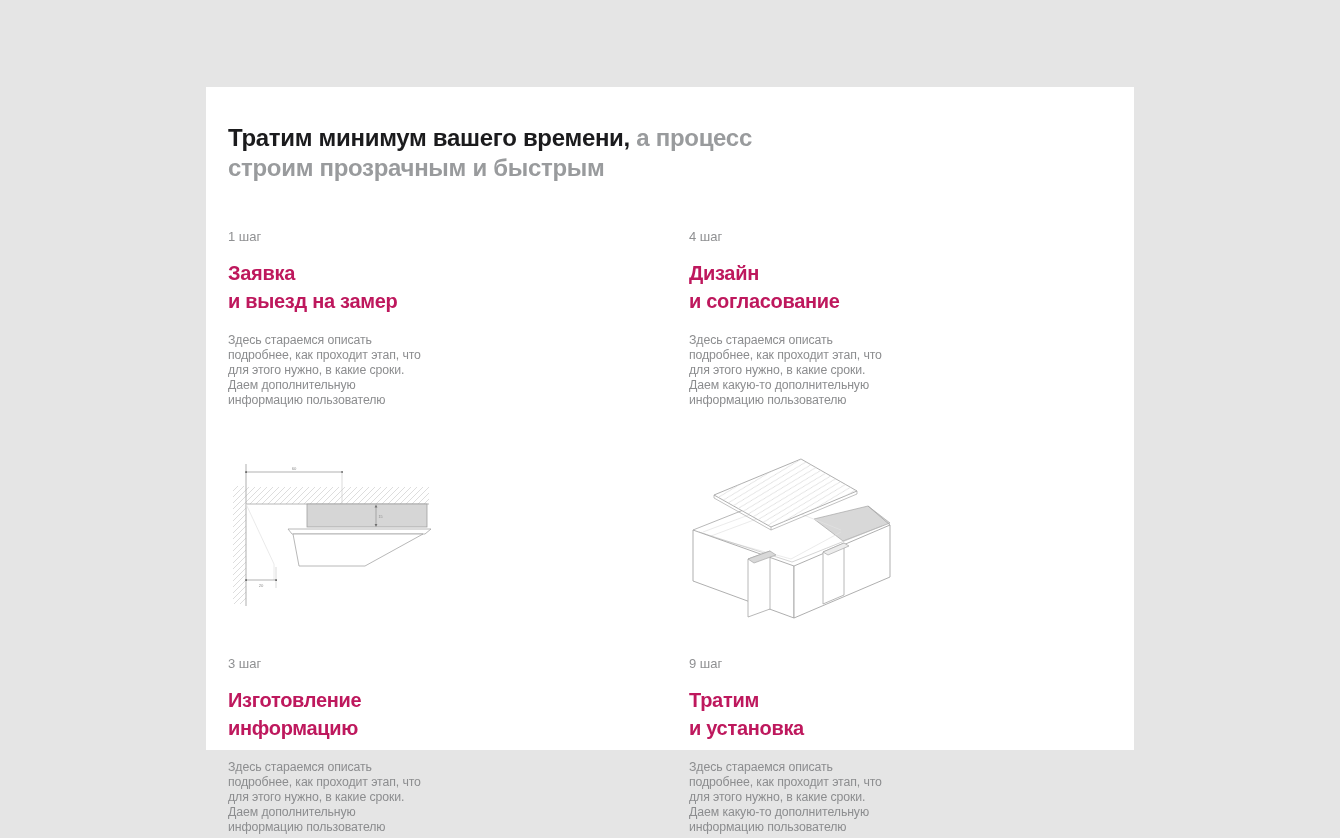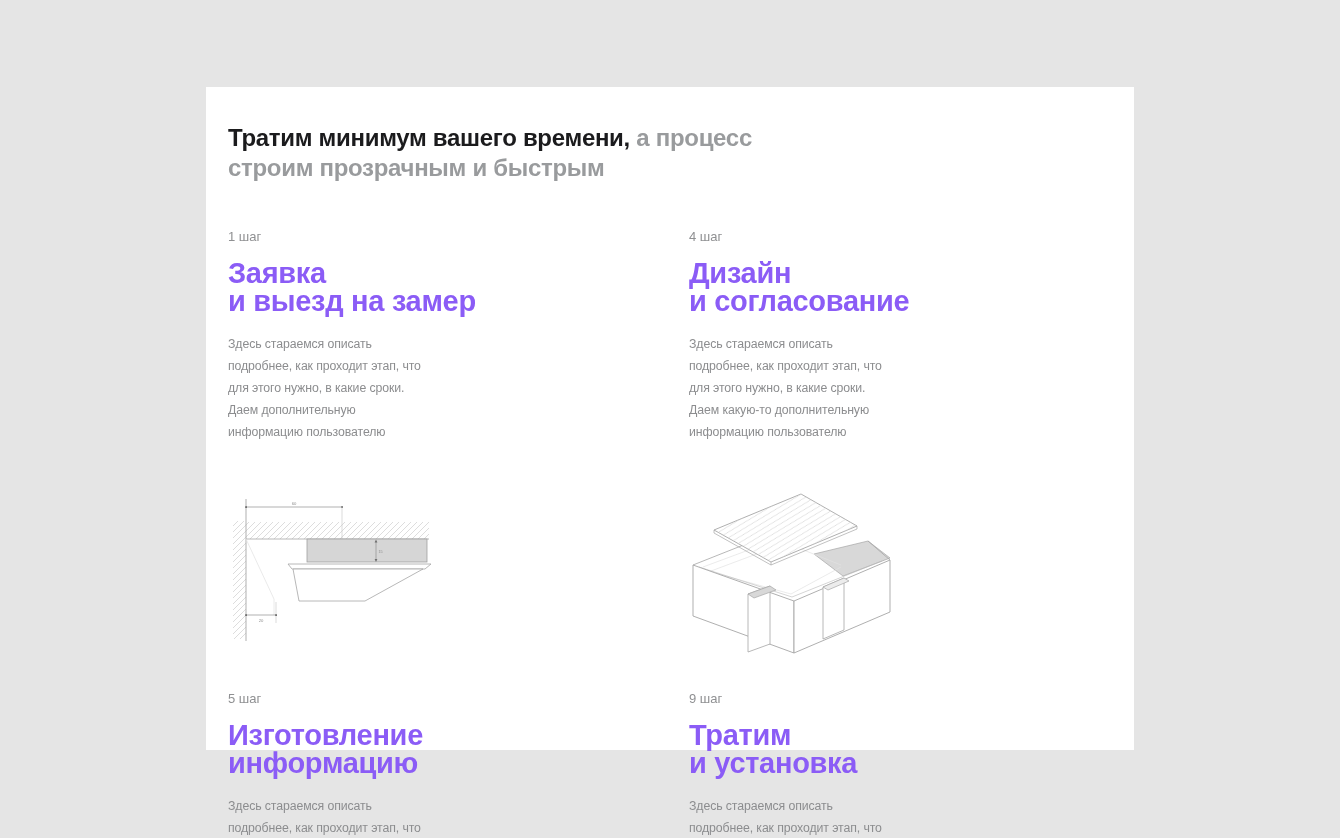--- a/index.html
+++ b/index.html
@@ -36,32 +36,32 @@
     column-gap:38px;
     margin-top:46px;
   }
   .step-label{
     font-size:13px;
     line-height:16px;
     color:#8f9092;
   }
   .step-title{
     margin:14px 0 0;
-    font-size:29px;
+    font-size:20px;
     font-weight:700;
     letter-spacing:-0.3px;
     line-height:28px;
-    color:#8b5cf6;
+    color:#be185d;
     white-space:pre-line;
   }
   .step-desc{
     margin:18px 0 0;
     font-size:12.3px;
     letter-spacing:-0.1px;
-    line-height:22px;
+    line-height:15px;
     color:#8c8d8f;
     white-space:pre-line;
   }
   .illus{
     margin-top:48px;
     height:200px;
     position:relative;
     overflow:visible;
   }
   .illus svg{display:block;overflow:visible;}
@@ -162,21 +162,21 @@
           <polygon points="132,96 153,87 158,90 137,99" fill="#ececec" stroke="#a6a6a6" stroke-width="0.7"></polygon>
 
           <polygon points="23,39 110,3 166,35 80,71" fill="#ffffff" stroke="#a6a6a6" stroke-width="0.9"></polygon>
           <polygon points="23,39 110,3 166,35 80,71" fill="url(#ph2)"></polygon>
           <path d="M166,35 L166,38 L80,74 L80,71 M80,74 L23,42 L23,39" fill="none" stroke="#a6a6a6" stroke-width="0.7"></path>
         </svg>
       </div>
     </section>
 
     <section class="step">
-      <div class="step-label">5 шаг</div>
+      <div class="step-label">3 шаг</div>
       <h2 class="step-title">Изготовление
 информацию</h2>
       <p class="step-desc">Здесь стараемся описать
 подробнее, как проходит этап, что
 для этого нужно, в какие сроки.
 Даем дополнительную
 информацию пользователю</p>
       <div class="illus i3">
         <svg viewBox="0 0 190 165" width="188" height="163">
 

